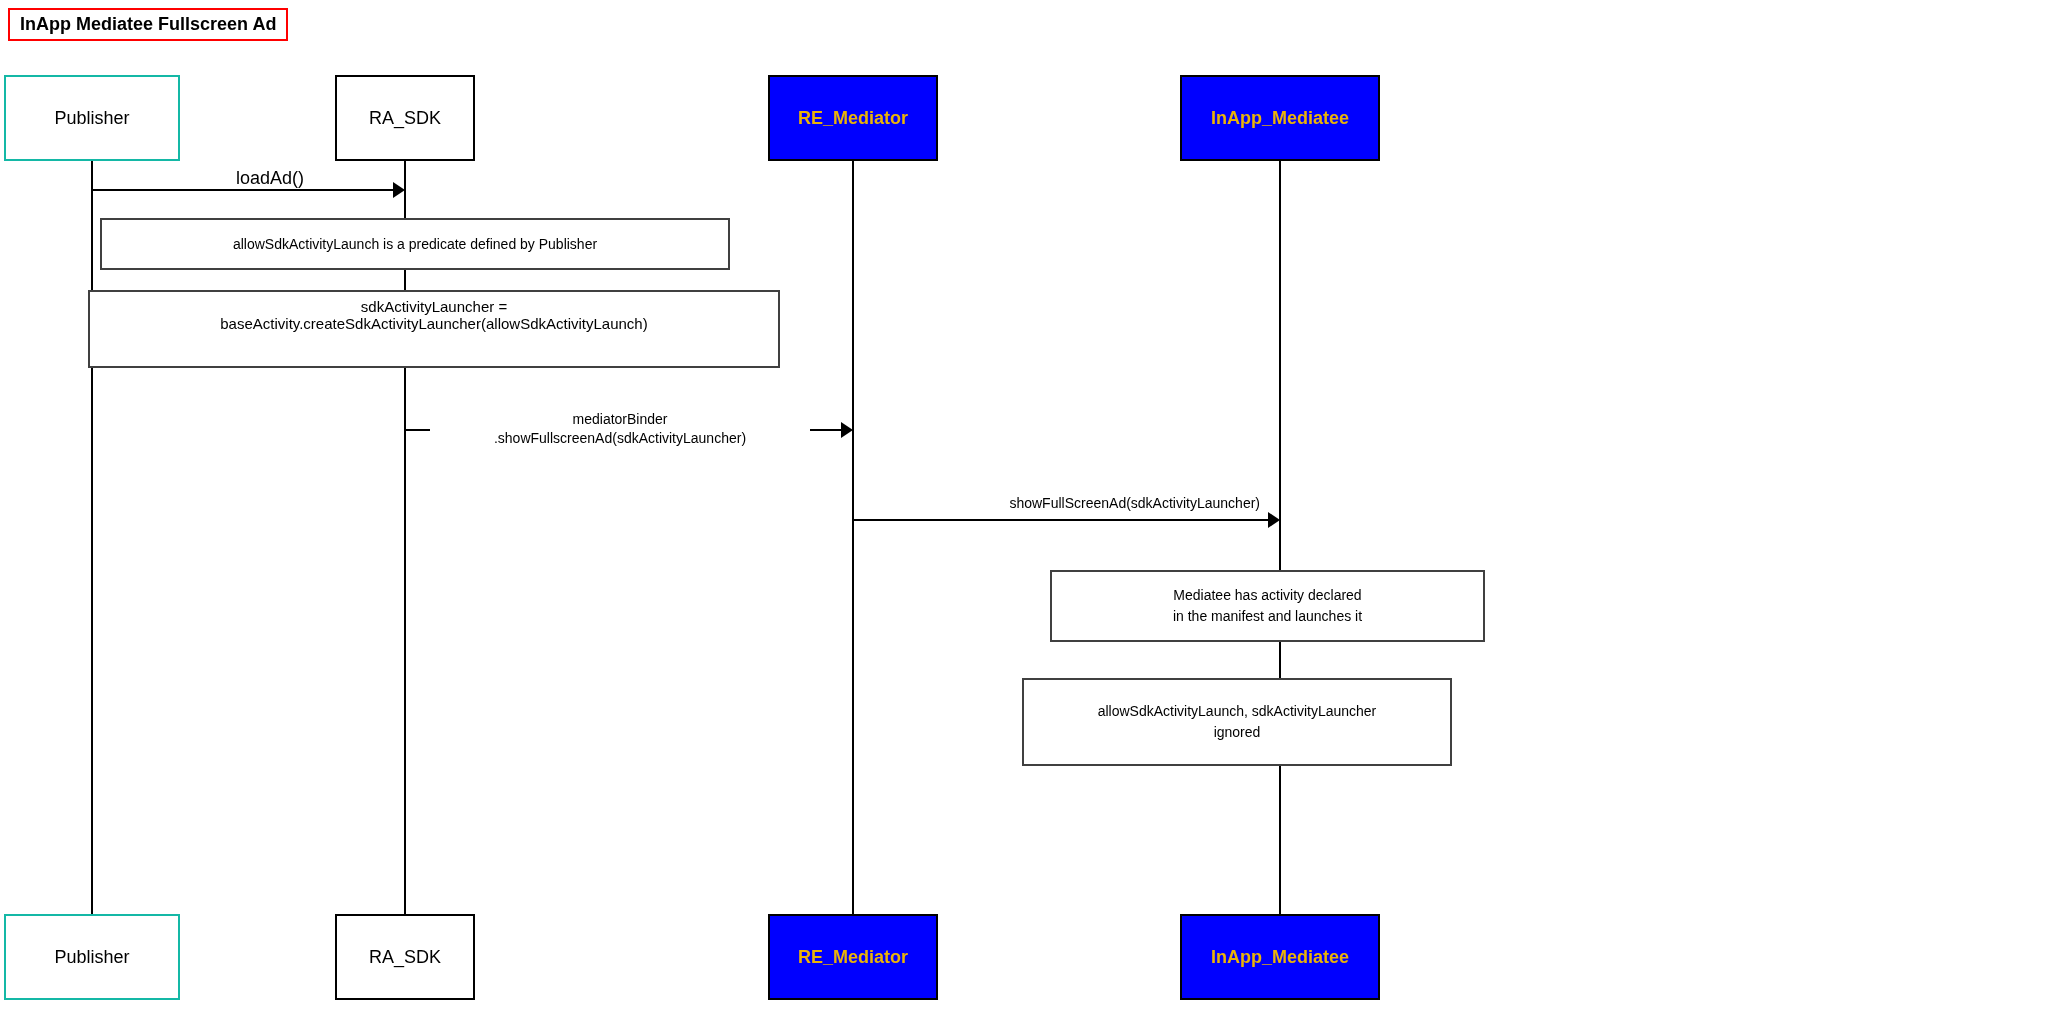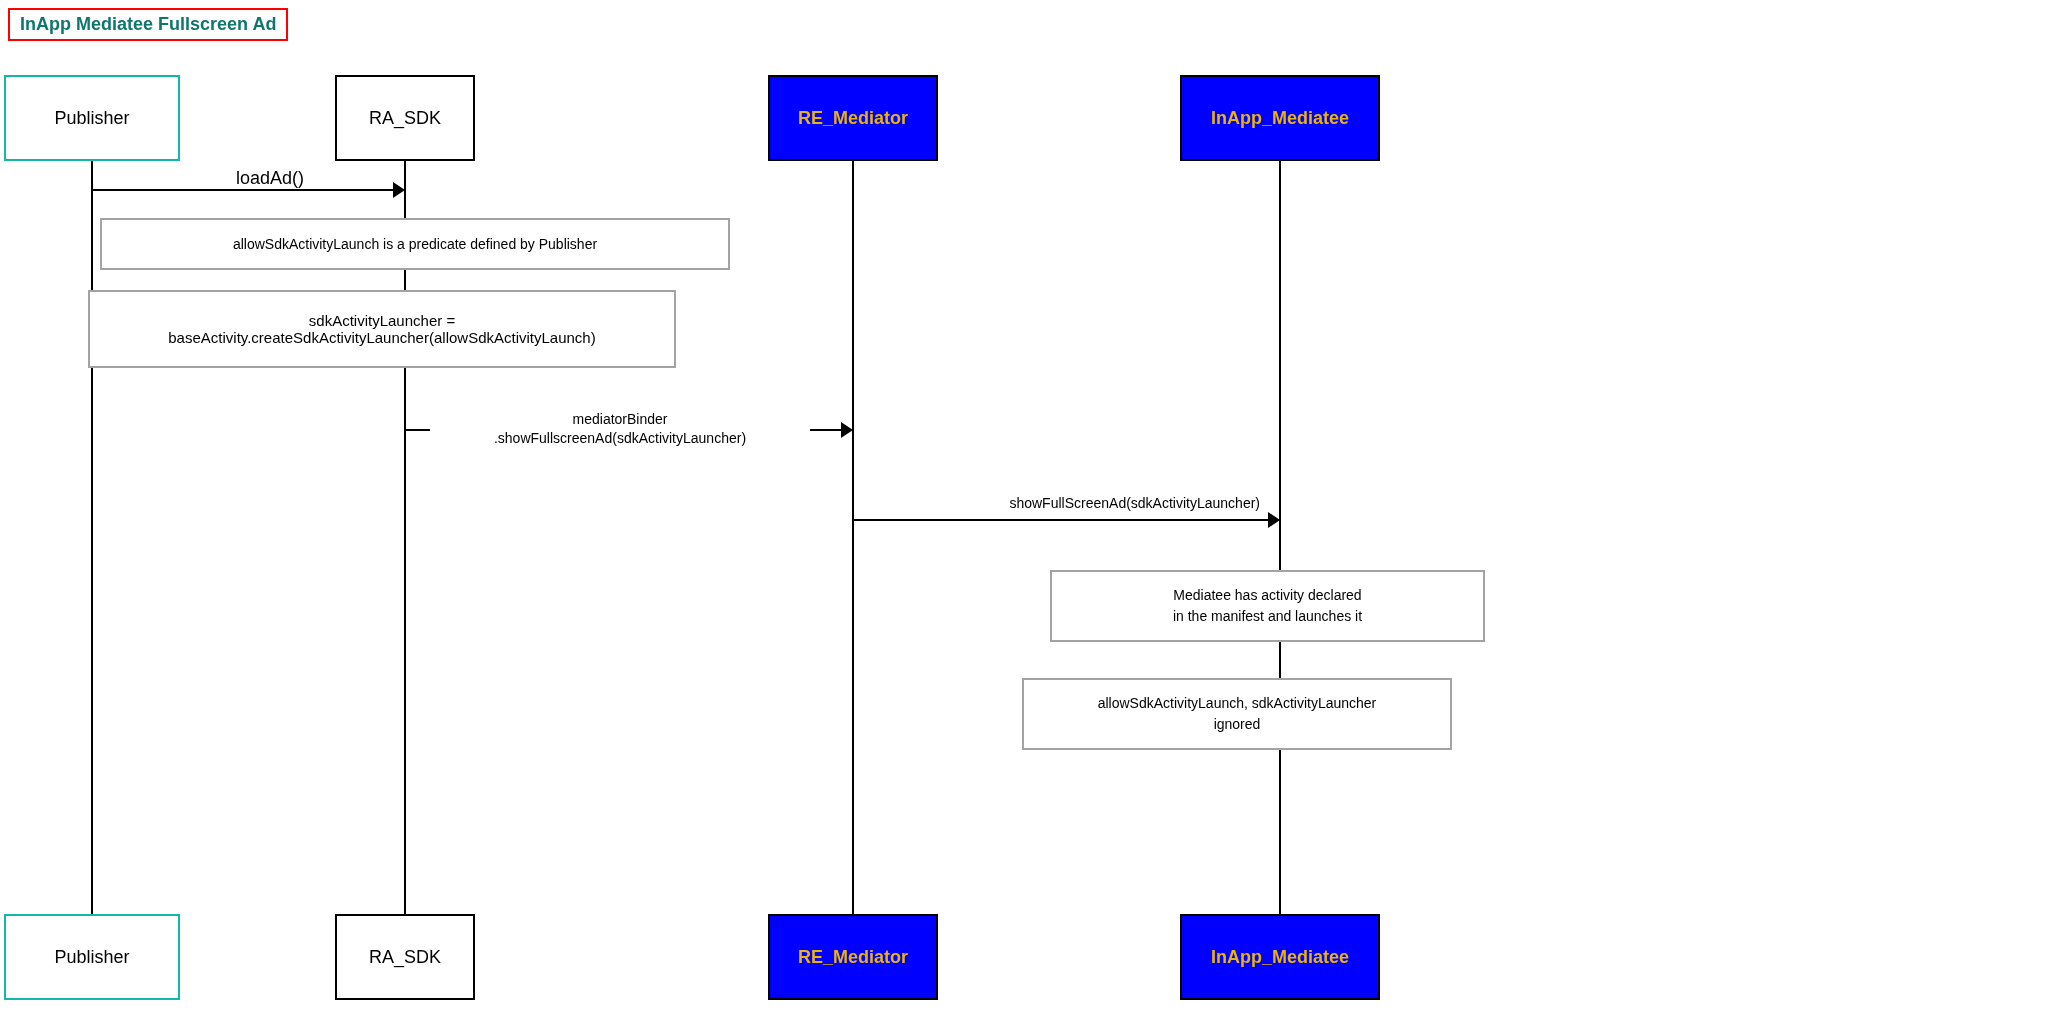--- a/index.html
+++ b/index.html
@@ -22,21 +22,21 @@
     
     .title-box {
       position: absolute;
       top: 8px;
       left: 8px;
       border: 2px solid red;
       background: white;
       padding: 4px 10px;
       font-size: 18px;
       font-weight: bold;
-      color: #0f766e;
+      color: #000000;
     }
 
     
     .actor {
       position: absolute;
       border: 2px solid black;
       padding: 6px 12px;
       font-size: 16px;
       font-weight: normal;
       text-align: center;
@@ -47,21 +47,21 @@
       color: #eab308;
       font-weight: bold;
     }
     .actor.red-border {
       border: 2px solid #14b8a6;
     }
 
     
     .note-box {
       position: absolute;
-      border: 2px solid #a3a3a3;
+      border: 2px solid #404040;
       background: white;
       padding: 6px 10px;
       text-align: center;
       font-size: 14px;
     }
 
     
     .arrow-label {
       position: absolute;
       font-size: 14px;
@@ -120,37 +120,37 @@
   <div class="actor blue-bg" style="left:768px; top:914px; width:170px; height:86px; display:flex; align-items:center; justify-content:center; font-size:18px; font-weight:bold;">RE_Mediator</div>
 
   <div class="actor blue-bg" style="left:1180px; top:914px; width:200px; height:86px; display:flex; align-items:center; justify-content:center; font-size:18px; font-weight:bold;">InApp_Mediatee</div>
 
   <div class="arrow-label" style="left:180px; top:168px; width:180px; font-size:18px;">loadAd()</div>
 
   <div class="note-box" style="left:100px; top:218px; width:630px; height:52px; font-size:14px; display:flex; align-items:center; justify-content:center;">
     <span>allowSdkActivityLaunch is a predicate defined by Publisher</span>
   </div>
 
-  <div class="note-box" style="left:88px; top:290px; width:588px; height:78px; font-size:15px; display:flex; align-items:center; justify-content:center; white-space:pre-line; text-align:center;">
+  <div class="note-box" style="left:88px; top:290px; width:692px; height:78px; font-size:15px; display:flex; align-items:flex-start; justify-content:center; white-space:pre-line; text-align:center;">
     <span>sdkActivityLauncher =
 baseActivity.createSdkActivityLauncher(allowSdkActivityLaunch)</span>
   </div>
 
   <div class="arrow-label" style="left:430px; top:390px; width:380px; font-size:14px; text-align:center; white-space:pre-line; line-height:1.4;">
     <span>mediatorBinder
 .showFullscreenAd(sdkActivityLauncher)</span>
   </div>
 
   <div class="arrow-label" style="left:870px; top:495px; width:390px; font-size:14px; text-align:right;">
     <span>showFullScreenAd(sdkActivityLauncher)</span>
   </div>
 
   <div class="note-box" style="left:1050px; top:570px; width:435px; height:72px; font-size:14px; display:flex; align-items:center; justify-content:center; white-space:pre-line; text-align:center; line-height:1.5;">
     <span>Mediatee has activity declared
 in the manifest and launches it</span>
   </div>
 
-  <div class="note-box" style="left:1022px; top:678px; width:430px; height:72px; font-size:14px; display:flex; align-items:center; justify-content:center; white-space:pre-line; text-align:center; line-height:1.5;">
+  <div class="note-box" style="left:1022px; top:678px; width:430px; height:88px; font-size:14px; display:flex; align-items:center; justify-content:center; white-space:pre-line; text-align:center; line-height:1.5;">
     <span>allowSdkActivityLaunch, sdkActivityLauncher
 ignored</span>
   </div>
 
 </div>
 
 </body></html>

